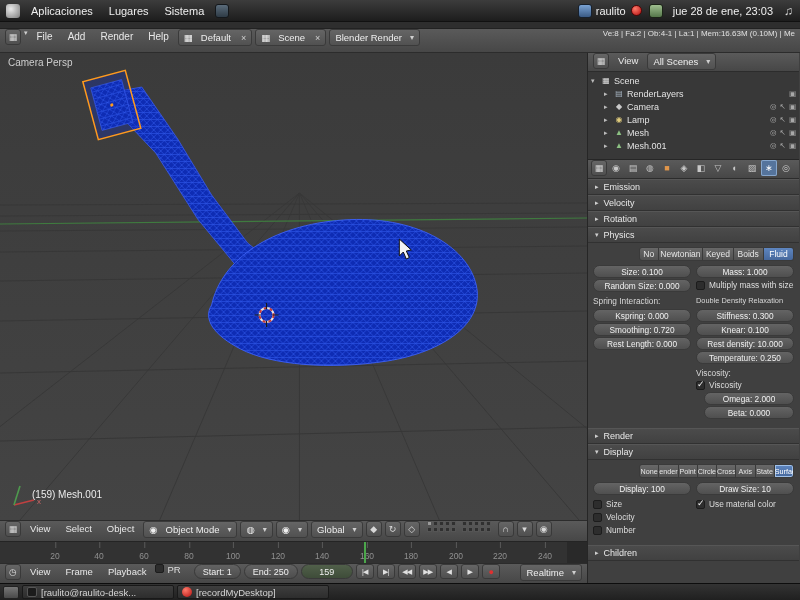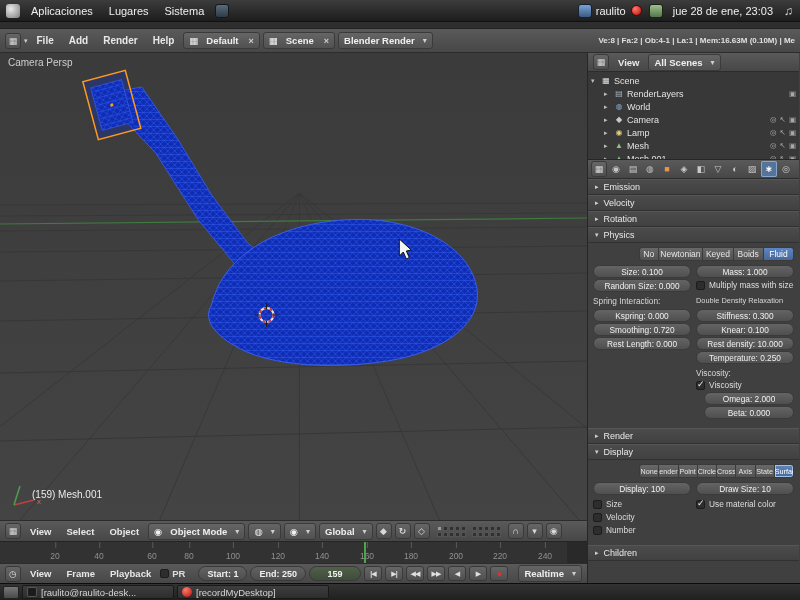--- a/index.html
+++ b/index.html
@@ -15,21 +15,21 @@
 .tray1{background:linear-gradient(#7aa3d4,#3a5a84);border:1px solid #17202c;}
 .tray2{background:linear-gradient(#9fbf8f,#55774a);border:1px solid #1b2417;}
 .recdot{width:11px;height:11px;border-radius:50%;background:radial-gradient(circle at 35% 30%,#ff7a6a,#b31010);border:1px solid #550505;margin:0 3px;}
 .spacer{flex:1;}
 .gclock{padding:0 6px;white-space:nowrap;}
 .volico{color:#ddd;font-size:12px;padding:0 3px;}
 
 
 .blender{position:absolute;top:22px;left:0;width:800px;height:561px;display:flex;flex-direction:column;background:#404040;}
 .win-strip{height:7px;background:#2e2e2e;border-bottom:1px solid #222;}
-.hdr{background:linear-gradient(#5a5a5a,#474747);display:flex;align-items:center;gap:3px;padding:0 5px;font-weight:bold;}
+.hdr{background:linear-gradient(#5a5a5a,#474747);display:flex;gap:3px;padding:0 5px;}
 .info-header{height:24px;border-bottom:1px solid #2c2c2c;font-size:10px;}
 .mi{padding:2px 6px;color:#e8e8e8;cursor:default;}
 .ib{min-width:16px;height:16px;display:inline-flex;align-items:center;justify-content:center;background:linear-gradient(#666,#4f4f4f);border:1px solid #393939;border-radius:3px;color:#d8d8d8;font-size:9px;}
 .dd{display:inline-flex;align-items:center;gap:8px;height:17px;padding:0 5px;background:linear-gradient(#656565,#515151);border:1px solid #3a3a3a;border-radius:3px;color:#efefef;font-size:9.5px;white-space:nowrap;}
 .dd .caret{font-size:8px;color:#cfcfcf;}
 .xbtn{color:#d0d0d0;font-size:9px;padding-left:2px;}
 .stats{margin-left:auto;font-size:8px;color:#e0e0e0;white-space:nowrap;overflow:hidden;max-width:200px;}
 
 .main{flex:1;display:flex;min-height:0;}
 .left-col{width:588px;display:flex;flex-direction:column;border-right:1px solid #262626;}
@@ -305,21 +305,21 @@
               <span class="lay"></span>
           </span>
           <span class="ib i-magnet"></span>
           <span class="ib i-down"></span>
           <span class="ib i-sphere"></span>
         </div>
 
         <div class="timeline-ruler">
           <span class="rnum" style="left:55px">20</span>
           <span class="rnum" style="left:99px">40</span>
-          <span class="rnum" style="left:152px">60</span>
+          <span class="rnum" style="left:144px">60</span>
           <span class="rnum" style="left:189px">80</span>
           <span class="rnum" style="left:233px">100</span>
           <span class="rnum" style="left:278px">120</span>
           <span class="rnum" style="left:322px">140</span>
           <span class="rnum" style="left:367px">160</span>
           <span class="rnum" style="left:411px">180</span>
           <span class="rnum" style="left:456px">200</span>
           <span class="rnum" style="left:500px">220</span>
           <span class="rnum" style="left:545px">240</span>
           <span class="ruler-end"></span>
@@ -373,26 +373,20 @@
                 <span class="texp i-right"></span>
               <span class="ticn g-layers"></span>
               <span>RenderLayers</span>
               <span class="ricons">
                   <span class="i-camview"></span>
                 </span>
             </div>
             <div class="trow">
               <span class="ind1"></span>
                 <span class="texp i-right"></span>
-              <span class="ticn g-world"></span>
-              <span>World</span>
-            </div>
-            <div class="trow">
-              <span class="ind1"></span>
-                <span class="texp i-right"></span>
               <span class="ticn g-cam"></span>
               <span>Camera</span>
               <span class="ricons">
                   <span class="i-eye"></span>
                   <span class="i-arrow"></span>
                   <span class="i-camview"></span>
                 </span>
             </div>
             <div class="trow">
               <span class="ind1"></span>

